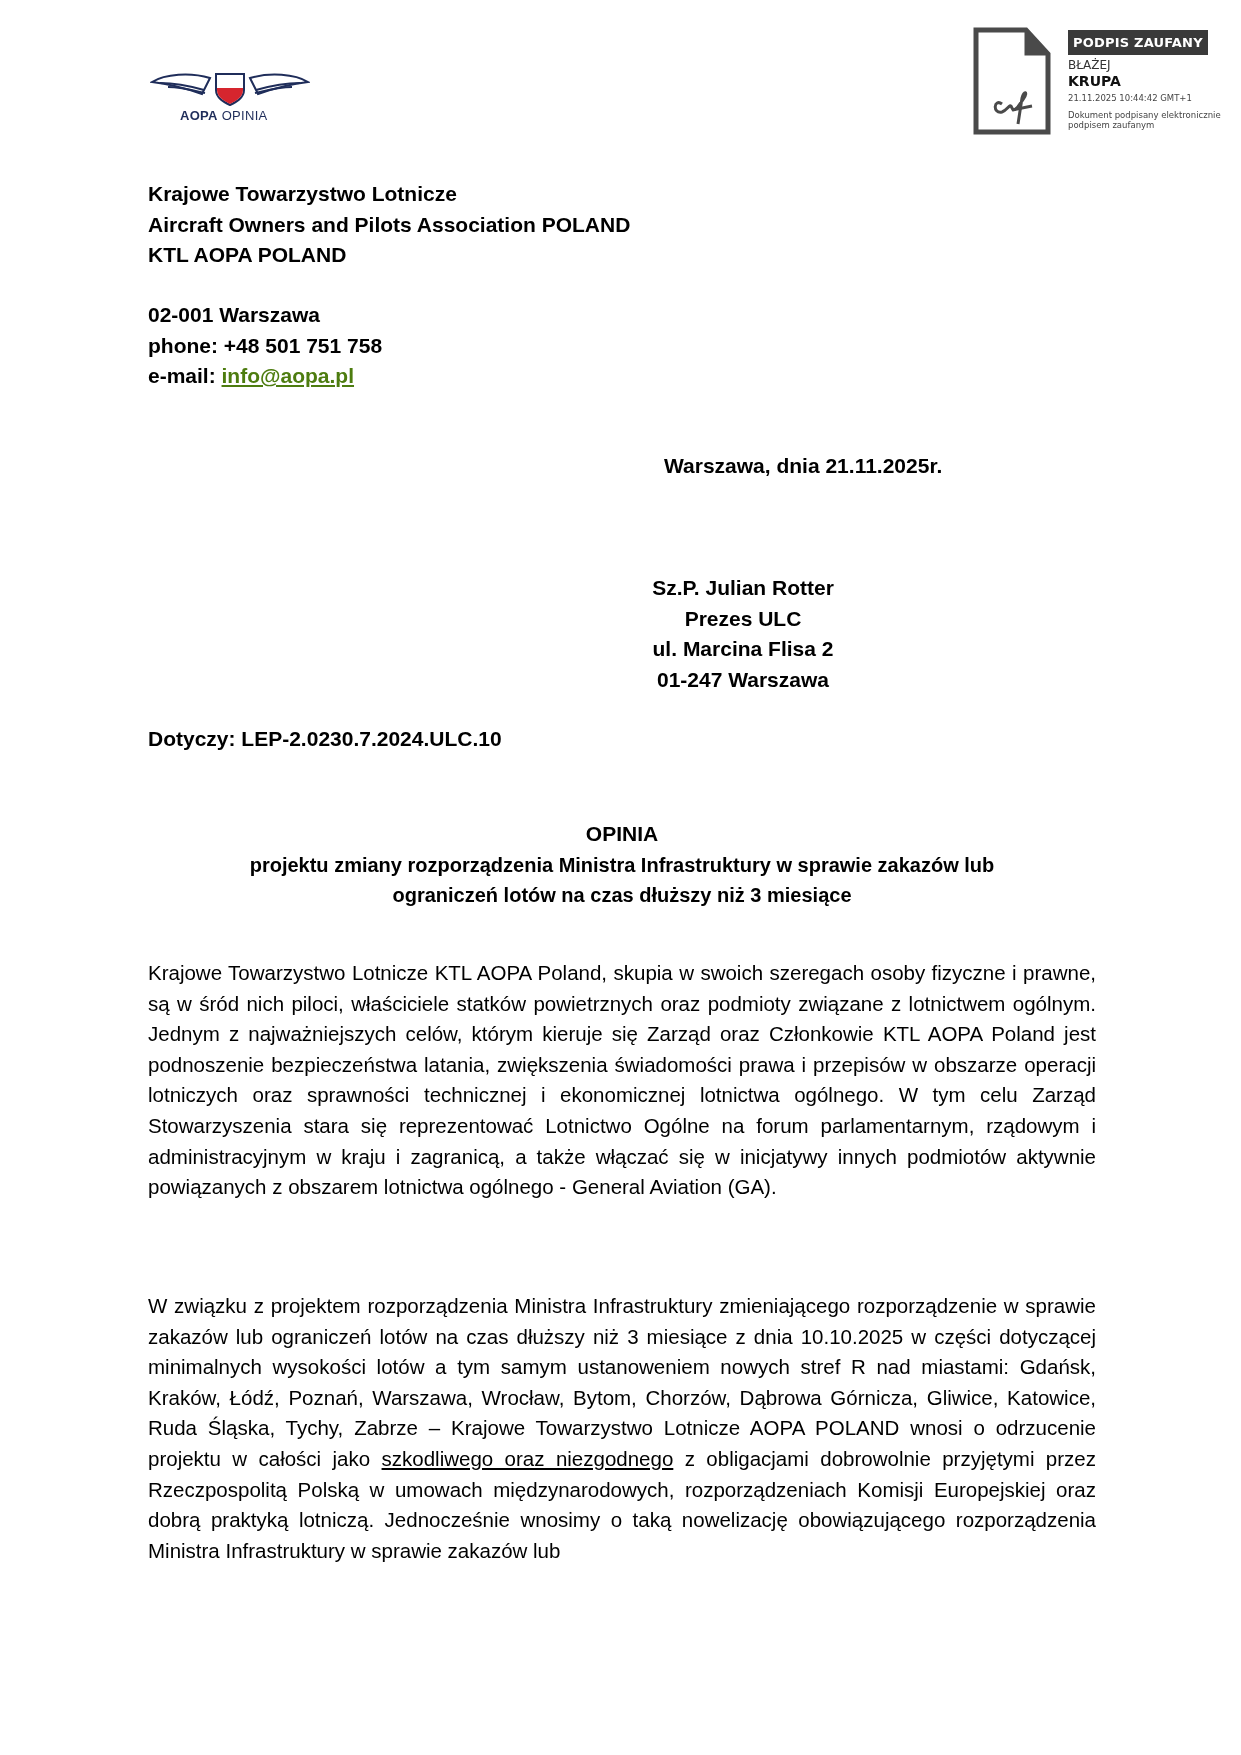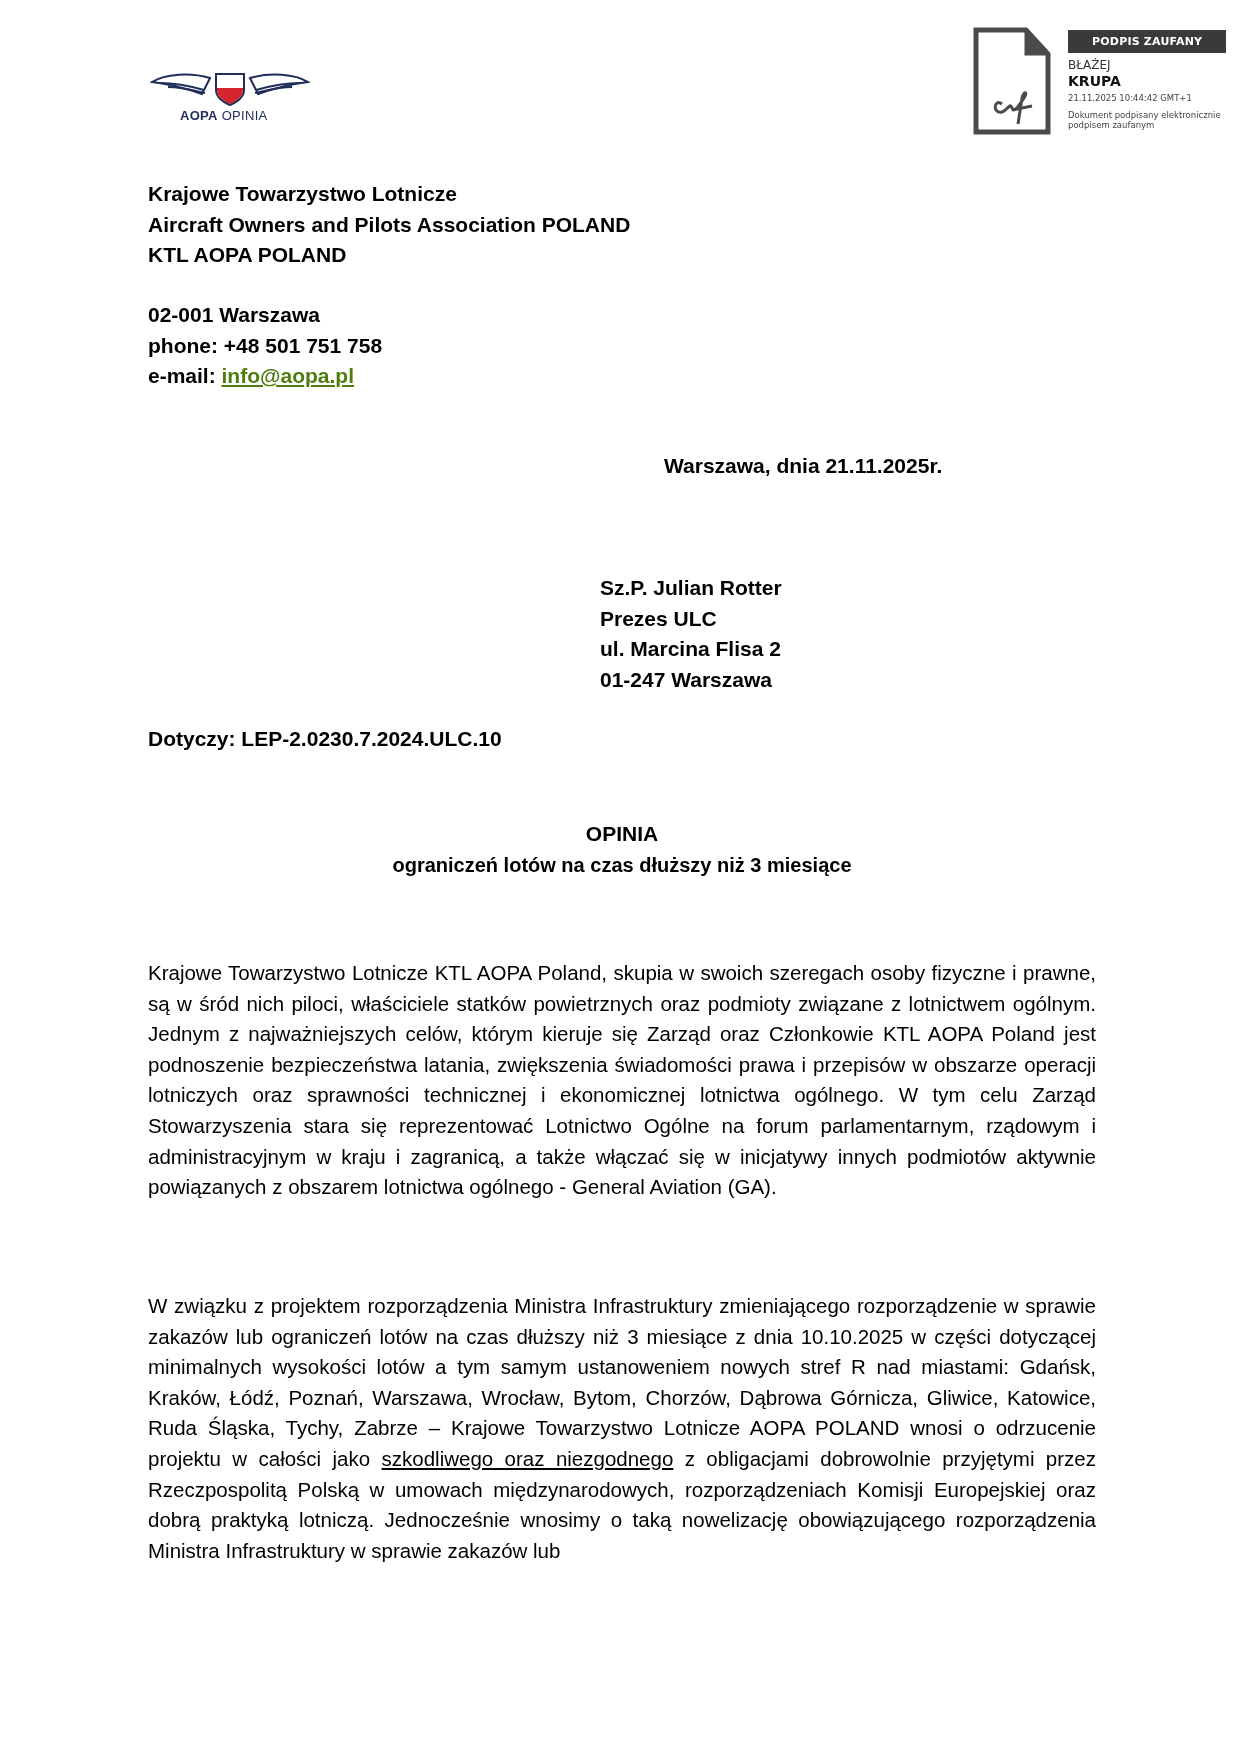--- a/index.html
+++ b/index.html
@@ -3,31 +3,31 @@
 <meta charset="utf-8">
 <style>
   html, body { margin: 0; padding: 0; background: #ffffff; }
   body { width: 1241px; height: 1755px; position: relative; overflow: hidden;
          font-family: "Liberation Sans", "DejaVu Sans", sans-serif; color: #000; }
   .logo { position: absolute; left: 150px; top: 68px; width: 160px; height: 60px; }
   .logo-text { position: absolute; left: 30px; top: 40px; font-size: 13px; color: #1f2d5a; letter-spacing: 0.3px; white-space: nowrap; }
   .logo-text b { font-weight: 700; }
   .sig { position: absolute; left: 972px; top: 26px; width: 265px; height: 115px; }
   .sig-doc { position: absolute; left: 0; top: 0; width: 80px; height: 110px; }
-  .sig-badge { position: absolute; left: 96px; top: 4px; background: #3a3a3a; color: #fff; font-family: "DejaVu Sans", sans-serif; font-weight: 700; font-size: 11px; padding: 5px 24px; letter-spacing: 0.2px; }
+  .sig-badge { position: absolute; left: 96px; top: 4px; background: #3a3a3a; color: #fff; font-family: "DejaVu Sans", sans-serif; font-weight: 700; font-size: 13px; padding: 5px 5px; letter-spacing: 0.2px; }
   .sig-first { position: absolute; left: 96px; top: 32px; font-family: "DejaVu Sans", sans-serif; font-size: 12px; color: #333; }
   .sig-last { position: absolute; left: 96px; top: 47px; font-family: "DejaVu Sans", sans-serif; font-size: 14px; font-weight: 700; color: #111; }
   .sig-date { position: absolute; left: 96px; top: 67px; font-family: "DejaVu Sans", sans-serif; font-size: 8.5px; color: #444; }
   .sig-note { position: absolute; left: 96px; top: 84px; width: 175px; font-family: "DejaVu Sans", sans-serif; font-size: 8.5px; line-height: 10px; color: #444; }
   .bold-block { position: absolute; left: 148px; font-weight: 700; font-size: 21px; line-height: 30.5px; }
   .org { top: 179px; }
   .addr { top: 300px; }
   .addr a { color: #4d7c0f; text-decoration: underline; }
   .date { position: absolute; left: 664px; top: 454px; font-weight: 700; font-size: 21px; }
-  .recipient { position: absolute; left: 600px; top: 573px; width: 286px; text-align: left; font-weight: 700; font-size: 21px; line-height: 30.5px; }
+  .recipient { position: absolute; left: 600px; top: 573px; width: 286px; text-align: center; font-weight: 700; font-size: 21px; line-height: 30.5px; }
   .subject { position: absolute; left: 148px; top: 727px; font-weight: 700; font-size: 21px; }
   .title { position: absolute; left: 148px; width: 948px; text-align: center; top: 788px; font-weight: 700; font-size: 21px; margin-top: 34px; }
   .subtitle { position: absolute; left: 148px; width: 948px; text-align: center; top: 850px; font-weight: 700; font-size: 20px; line-height: 30px; }
   .para { position: absolute; left: 148px; width: 948px; text-align: justify; font-size: 20.5px; line-height: 30.6px; margin-top: 16px; }
   .p1 { top: 942px; }
   .p2 { top: 1275px; }
   .para u { text-decoration: underline; }
 </style>
 </head>
 <body>
@@ -83,18 +83,19 @@
   <div>Prezes ULC</div>
   <div>ul. Marcina Flisa 2</div>
   <div>01-247 Warszawa</div>
 </div>
 
 <div class="subject">Dotyczy: LEP-2.0230.7.2024.ULC.10</div>
 
 <div class="title">OPINIA</div>
 
 <div class="subtitle">
+  <div>projektu zmiany rozporządzenia Ministra Infrastruktury w sprawie zakazów lub</div>
   <div>ograniczeń lotów na czas dłuższy niż 3 miesiące</div>
 </div>
 
 <div class="para p1">Krajowe Towarzystwo Lotnicze KTL AOPA Poland, skupia w swoich szeregach osoby fizyczne i prawne, są w śród nich piloci, właściciele statków powietrznych oraz podmioty związane z lotnictwem ogólnym. Jednym z najważniejszych celów, którym kieruje się Zarząd oraz Członkowie KTL AOPA Poland jest podnoszenie bezpieczeństwa latania, zwiększenia świadomości prawa i przepisów w obszarze operacji lotniczych oraz sprawności technicznej i ekonomicznej lotnictwa ogólnego. W tym celu Zarząd Stowarzyszenia stara się reprezentować Lotnictwo Ogólne na forum parlamentarnym, rządowym i administracyjnym w kraju i zagranicą, a także włączać się w inicjatywy innych podmiotów aktywnie powiązanych z obszarem lotnictwa ogólnego - General Aviation (GA).</div>
 
 <div class="para p2"><span>W związku z projektem rozporządzenia Ministra Infrastruktury zmieniającego rozporządzenie w sprawie zakazów lub ograniczeń lotów na czas dłuższy niż 3 miesiące z dnia 10.10.2025 w części dotyczącej minimalnych wysokości lotów a tym samym ustanoweniem nowych stref R nad miastami: Gdańsk, Kraków, Łódź, Poznań, Warszawa, Wrocław, Bytom, Chorzów, Dąbrowa Górnicza, Gliwice, Katowice, Ruda Śląska, Tychy, Zabrze – Krajowe Towarzystwo Lotnicze AOPA POLAND wnosi o odrzucenie projektu w całości jako </span><u>szkodliwego oraz niezgodnego</u><span> z obligacjami dobrowolnie przyjętymi przez Rzeczpospolitą Polską w umowach międzynarodowych, rozporządzeniach Komisji Europejskiej oraz dobrą praktyką lotniczą. Jednocześnie wnosimy o taką nowelizację obowiązującego rozporządzenia Ministra Infrastruktury w sprawie zakazów lub</span></div>
 
 </body></html>

